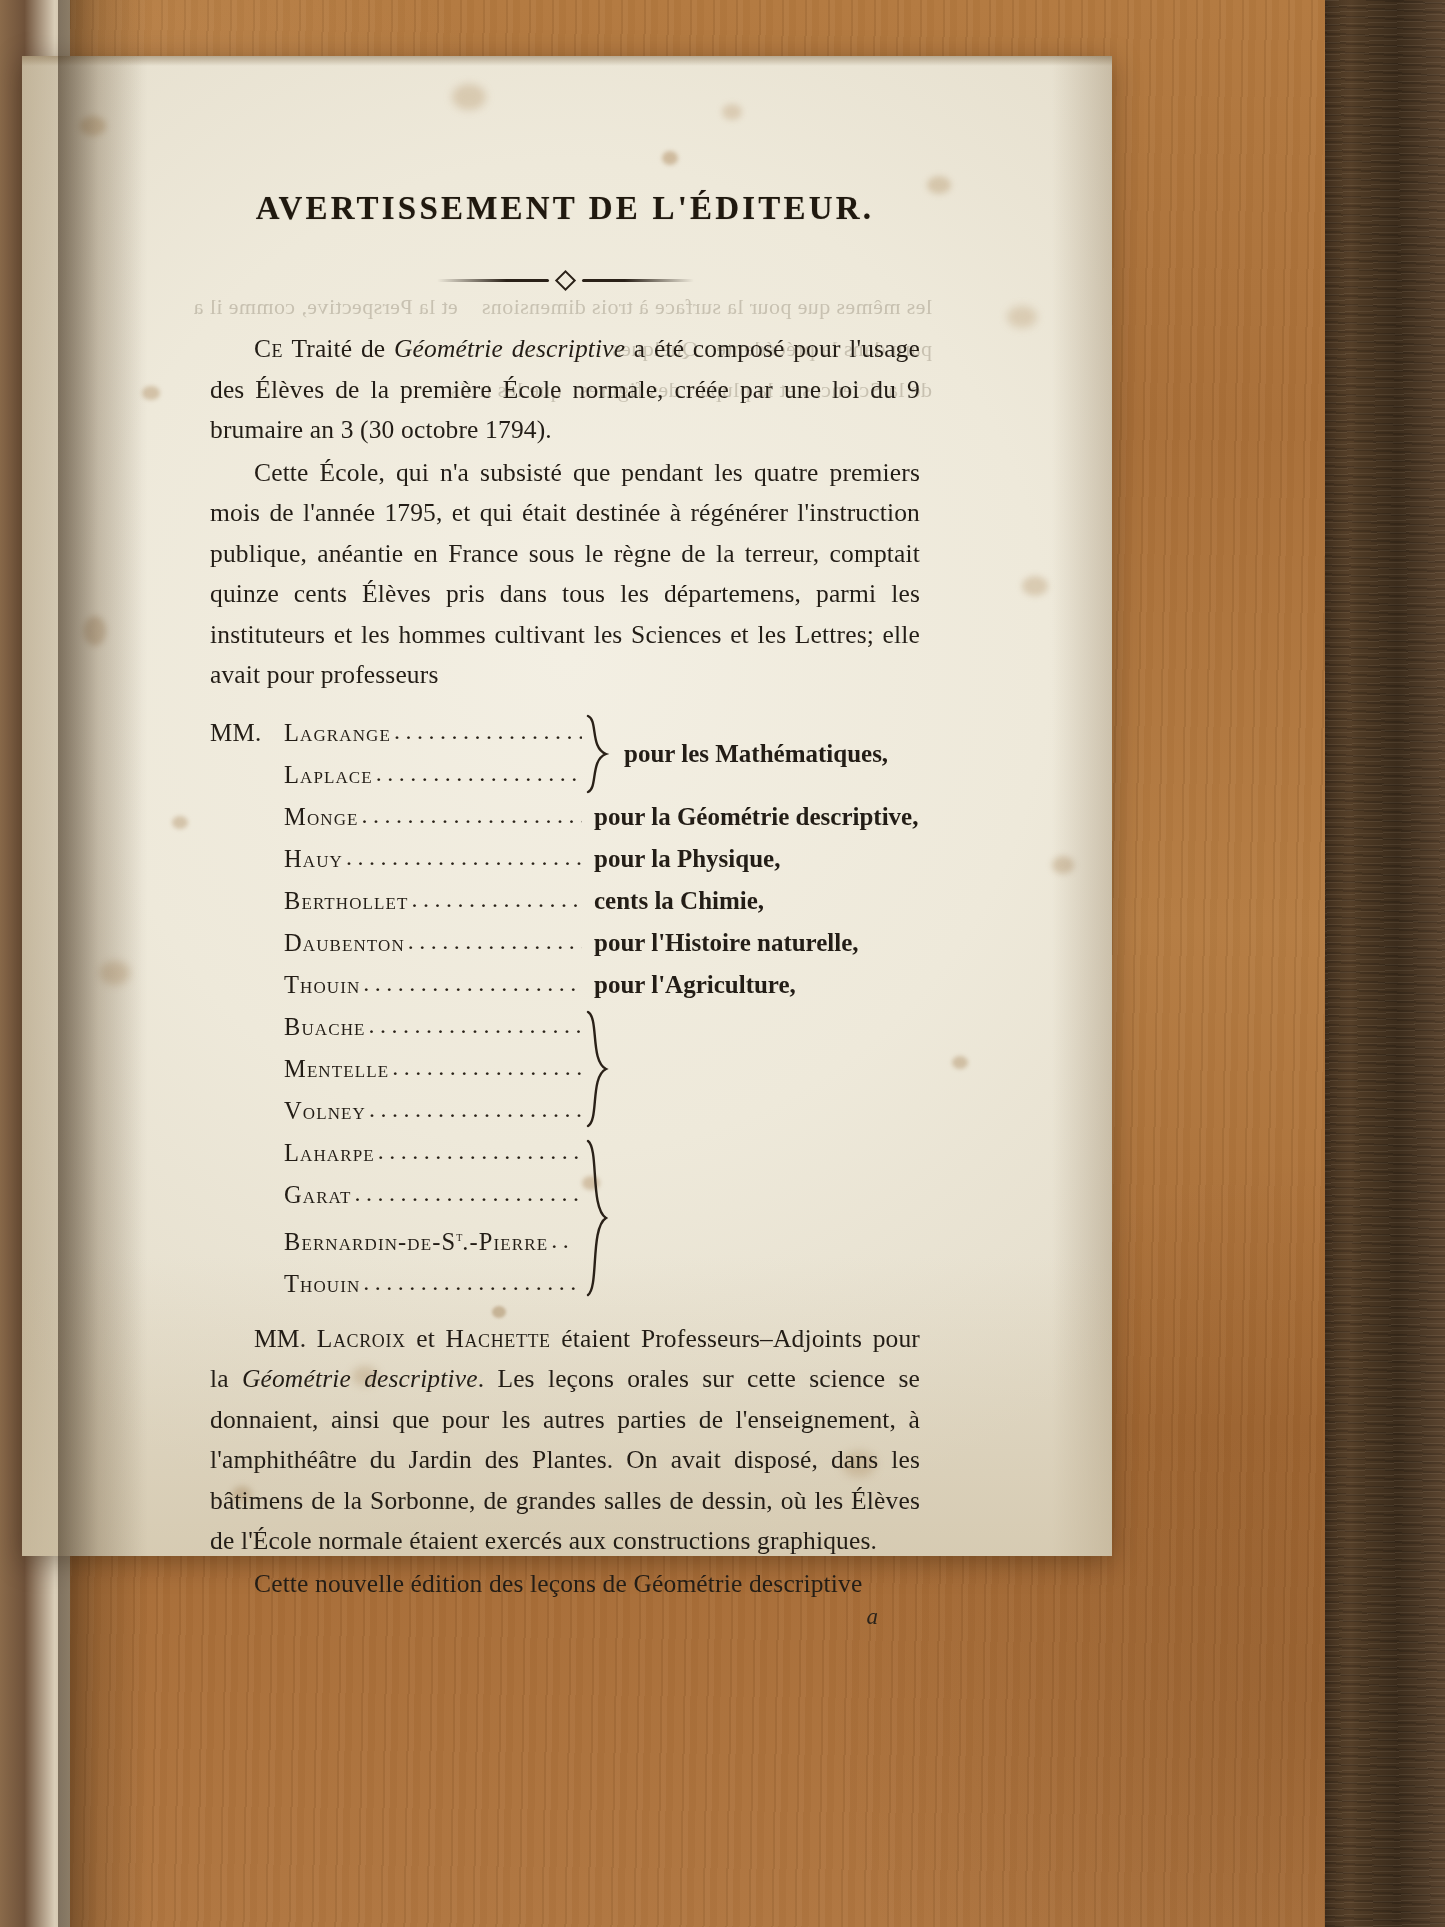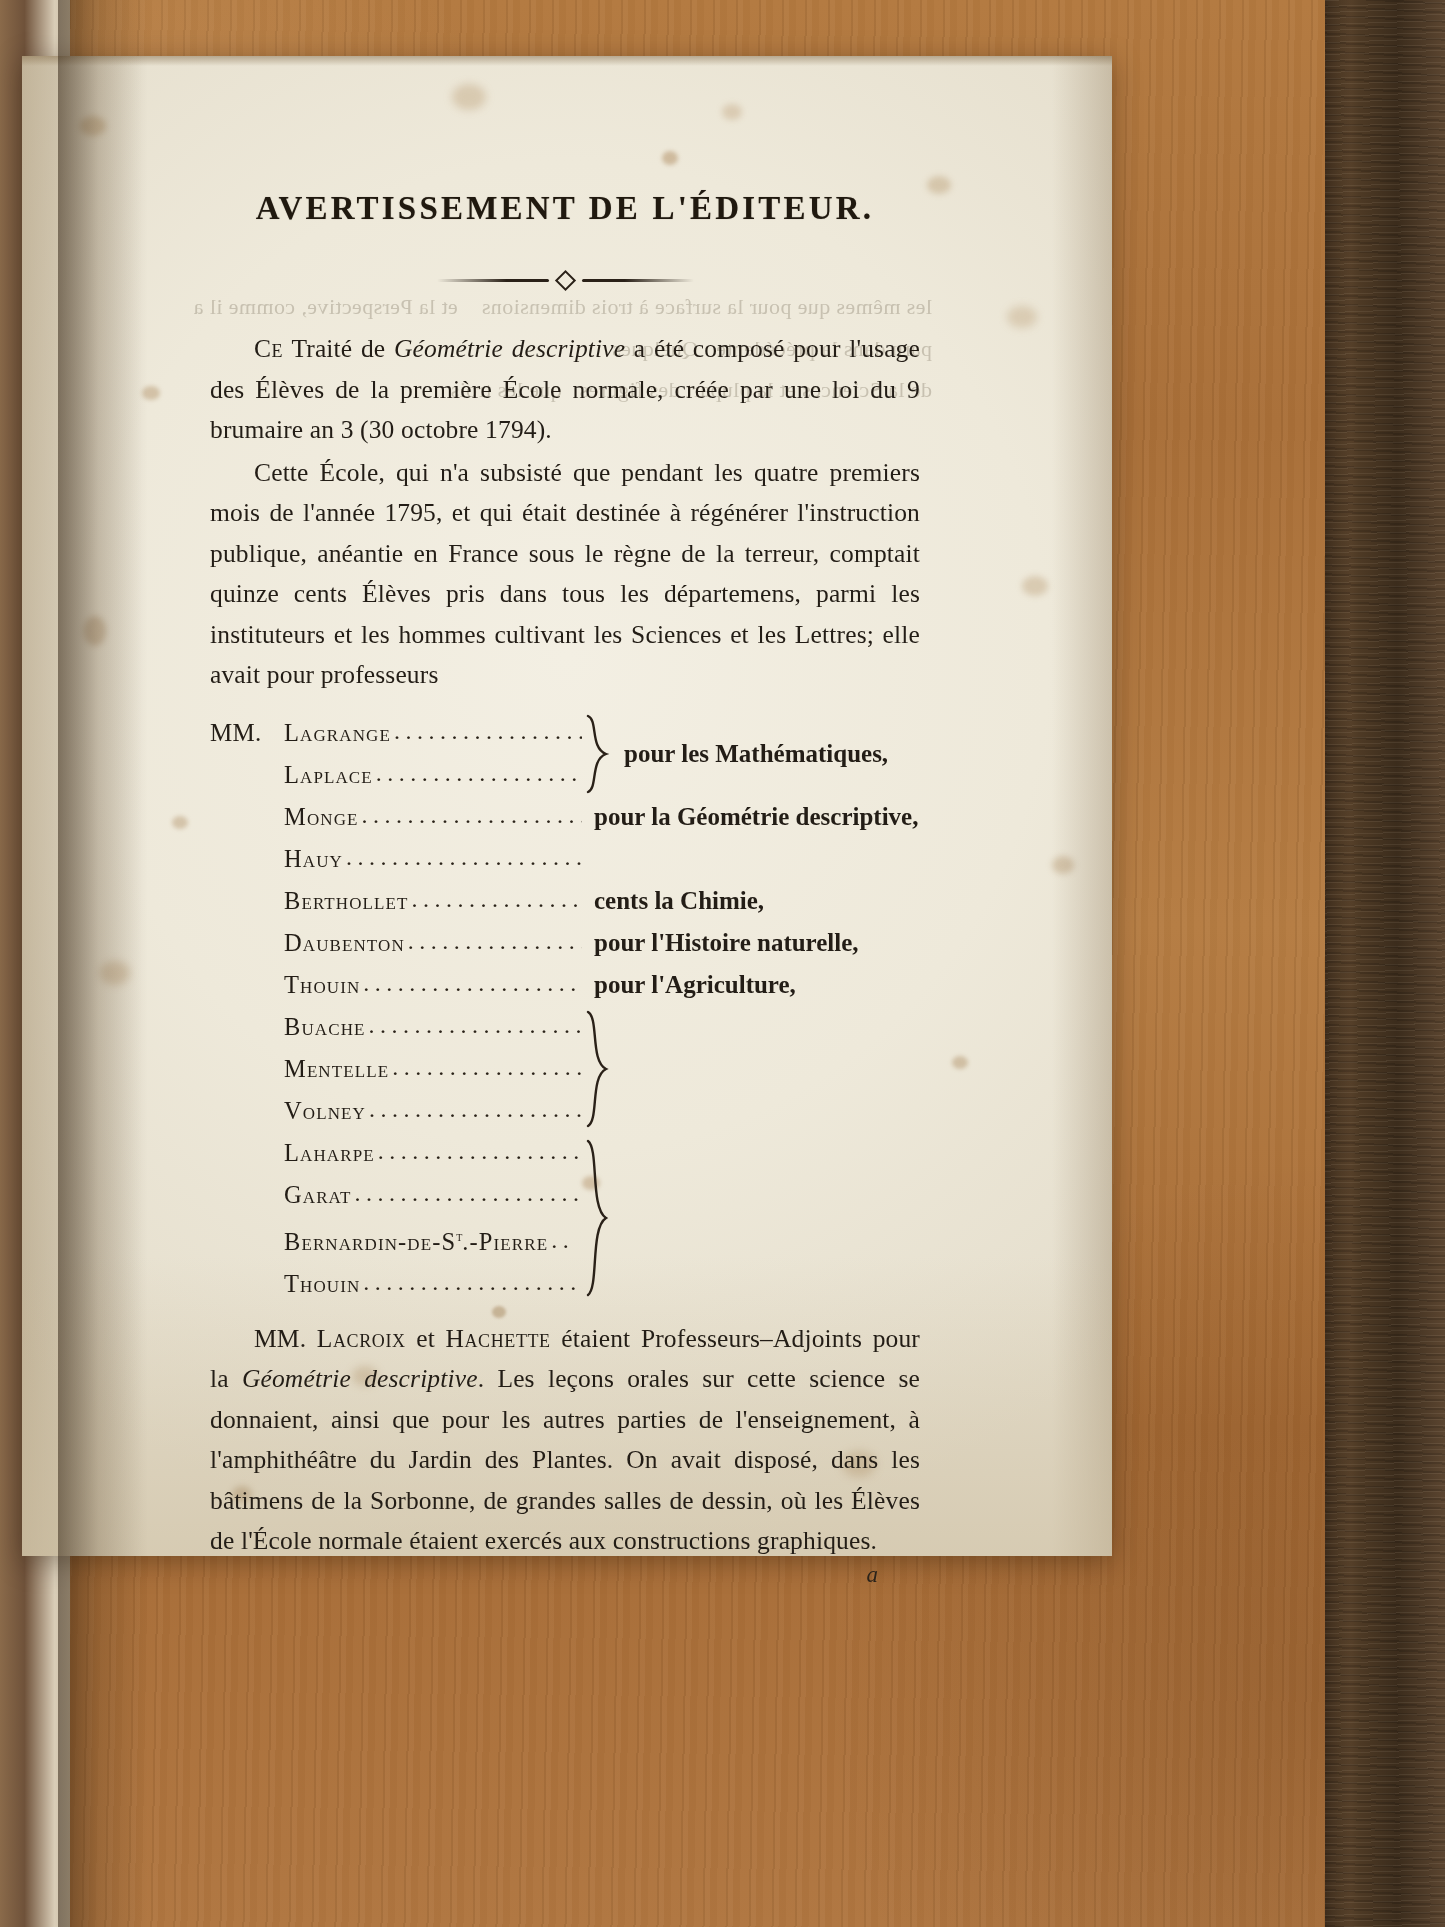--- a/index.html
+++ b/index.html
@@ -268,20 +268,21 @@
       </div>
 
       <div class="grp single">
         <div class="grp-names">
           <div class="nm-row">
             <span class="nm-pre blank">MM.</span>
             <span class="nm">Hauy</span>
             <span class="leader">...............................</span>
           </div>
         </div>
+        <div class="grp-role">pour la Physique,</div>
       </div>
 
       <div class="grp single">
         <div class="grp-names">
           <div class="nm-row">
             <span class="nm-pre blank">MM.</span>
             <span class="nm">Berthollet</span>
             <span class="leader">...............................</span>
           </div>
         </div>
@@ -361,18 +362,19 @@
         <div class="brace">
           <svg width="26" height="160" viewBox="0 0 26 160">
             <path d="M4 3 C15 11, 6 70, 22 80 C6 90, 15 149, 4 157" fill="none" stroke="#2a2118" stroke-width="2.4" stroke-linecap="round"></path>
           </svg>
         </div>
       </div>
     </div>
 
     <p class="para"><span>MM.</span> <span class="sc">Lacroix</span><span> et </span><span class="sc">Hachette</span><span> étaient Professeurs–Adjoints pour la </span><span class="it">Géométrie descriptive</span><span>. Les leçons orales sur cette science se donnaient, ainsi que pour les autres parties de l'enseignement, à l'amphithéâtre du Jardin des Plantes. On avait disposé, dans les bâtimens de la Sorbonne, de grandes salles de dessin, où les Élèves de l'École normale étaient exercés aux constructions graphiques.</span></p>
 
+    <p class="para">Cette nouvelle édition des leçons de Géométrie descriptive</p>
 
     <div class="signature">a</div>
   </div>
 </div>
 
 <div class="gutter-shadow"></div>
 
 </body></html>

